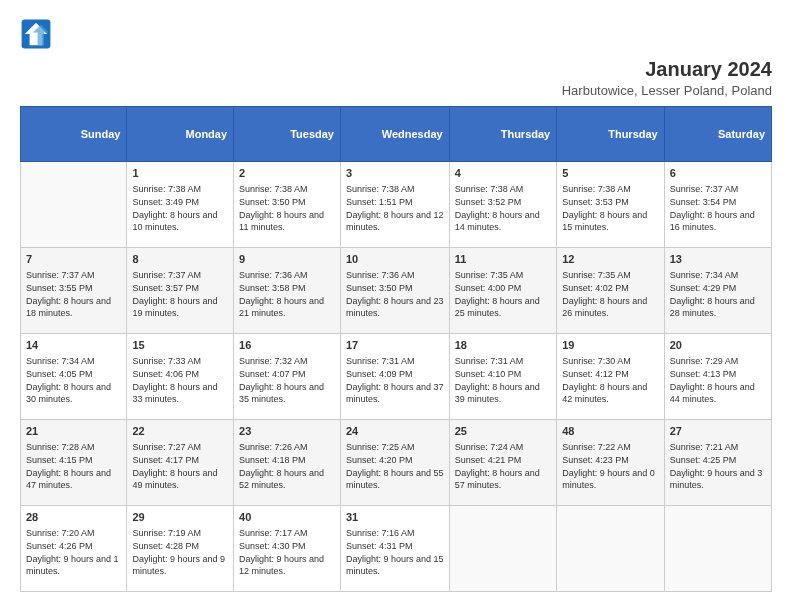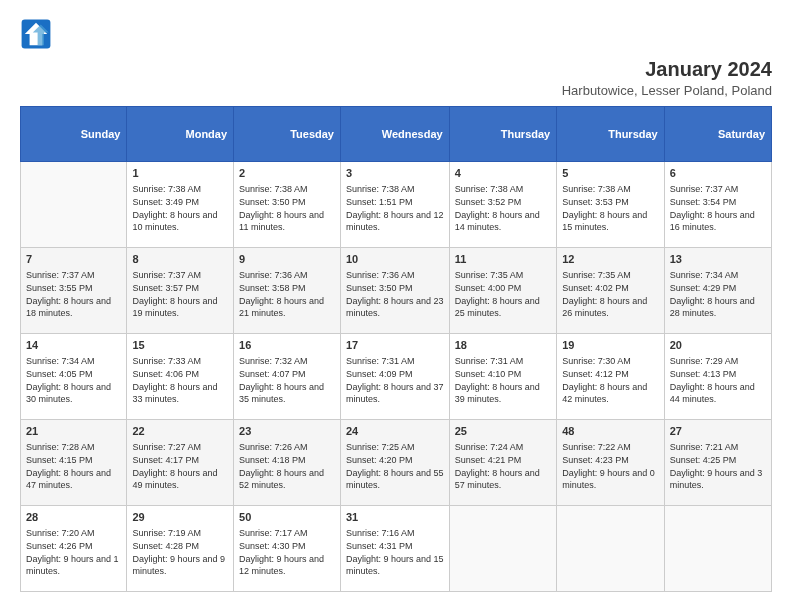--- a/index.html
+++ b/index.html
@@ -305,21 +305,21 @@
             <div>Sunset: 4:26 PM</div>
             <div>Daylight: 9 hours and 1 minutes.</div>
           </td>
           <td>
             <span class="day-num">29</span>
             <div>Sunrise: 7:19 AM</div>
             <div>Sunset: 4:28 PM</div>
             <div>Daylight: 9 hours and 9 minutes.</div>
           </td>
           <td>
-            <span class="day-num">50</span>
+            <span class="day-num">40</span>
             <div>Sunrise: 7:17 AM</div>
             <div>Sunset: 4:30 PM</div>
             <div>Daylight: 9 hours and 12 minutes.</div>
           </td>
           <td>
             <span class="day-num">31</span>
             <div>Sunrise: 7:16 AM</div>
             <div>Sunset: 4:31 PM</div>
             <div>Daylight: 9 hours and 15 minutes.</div>
           </td>

